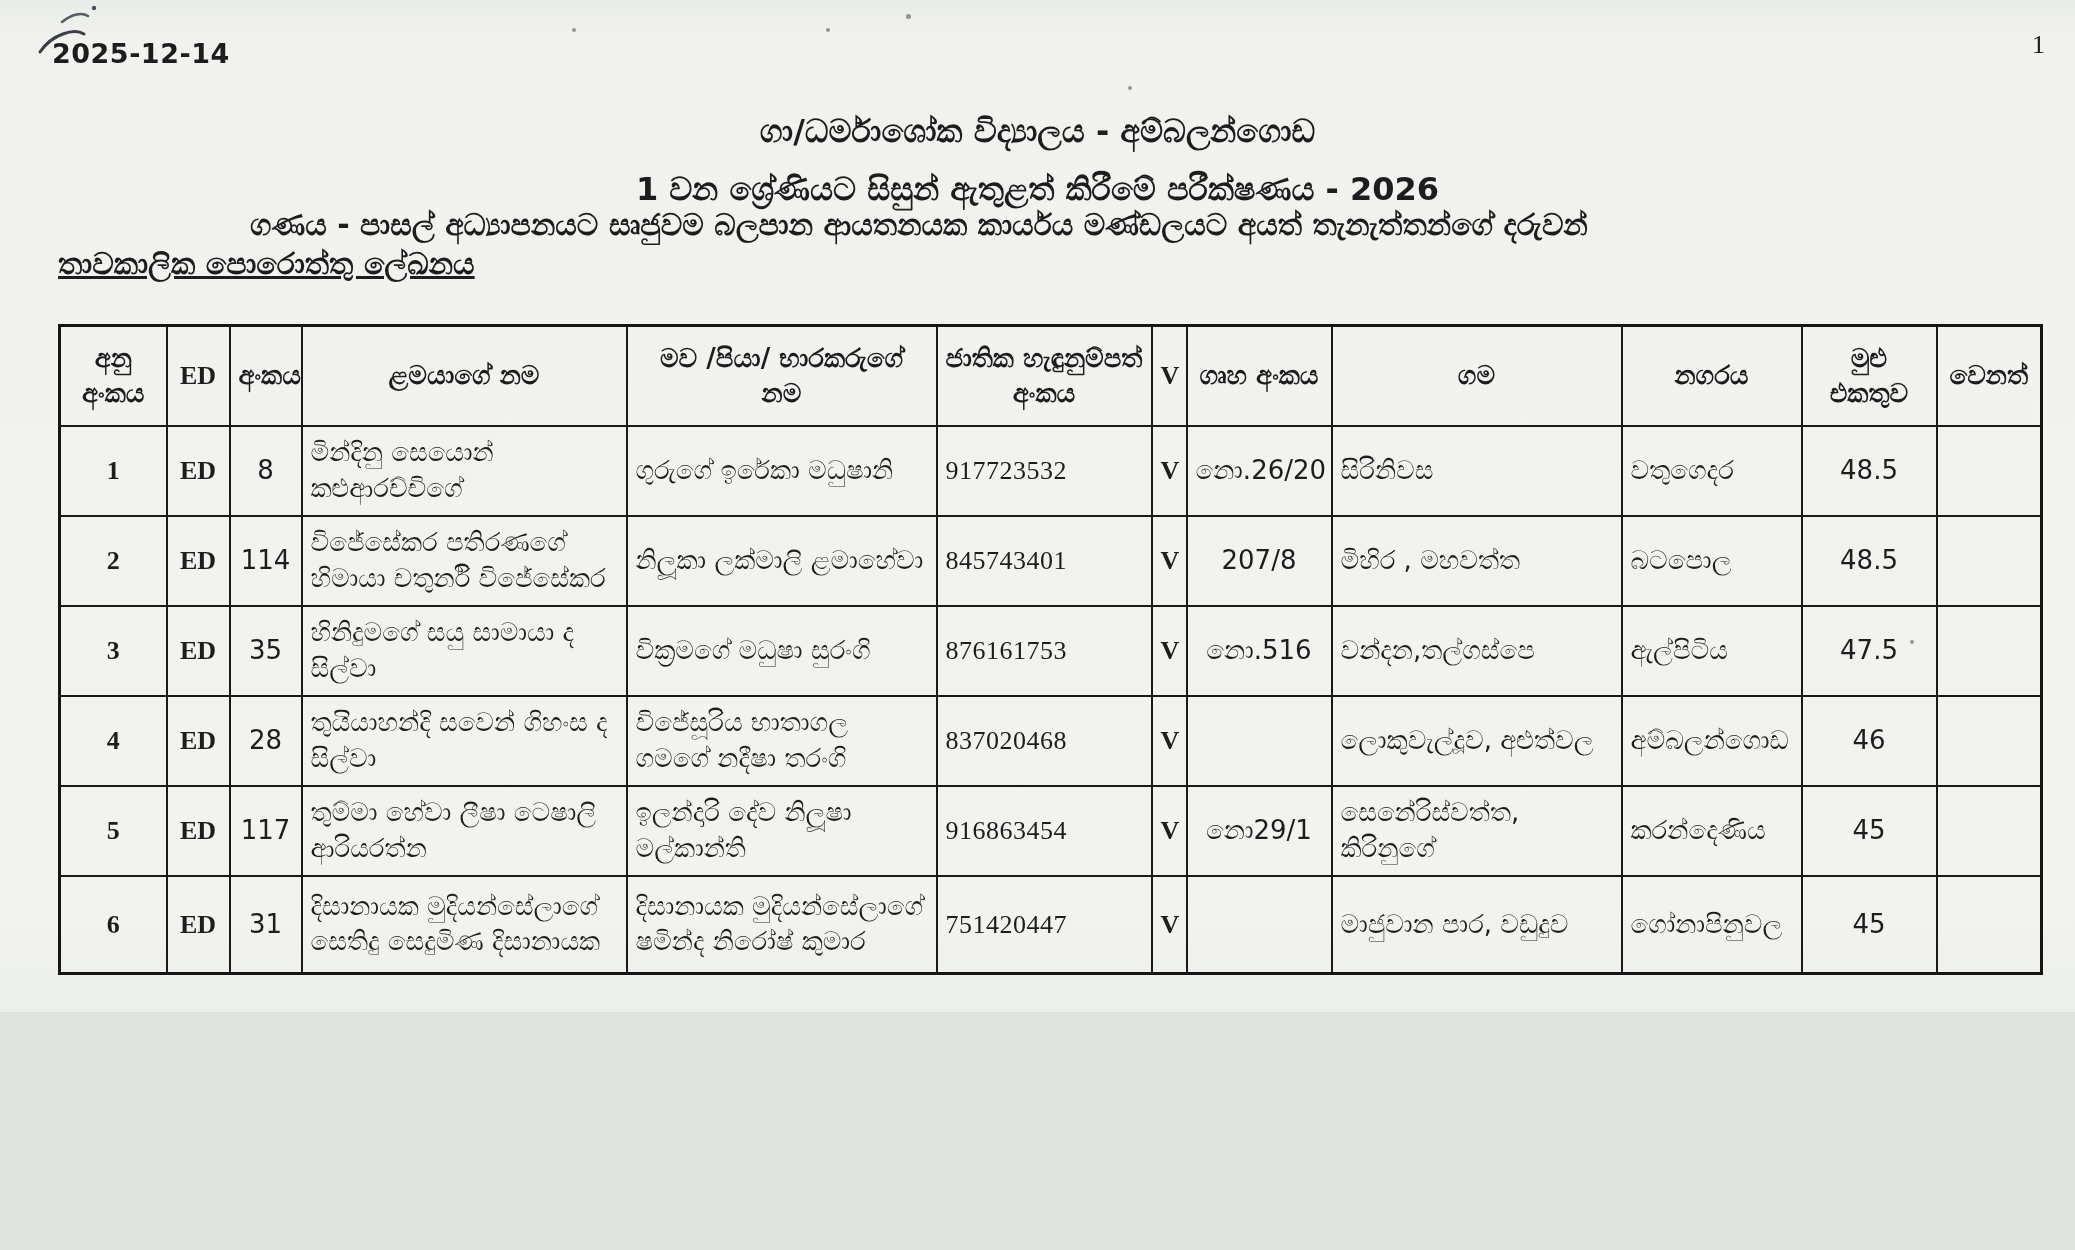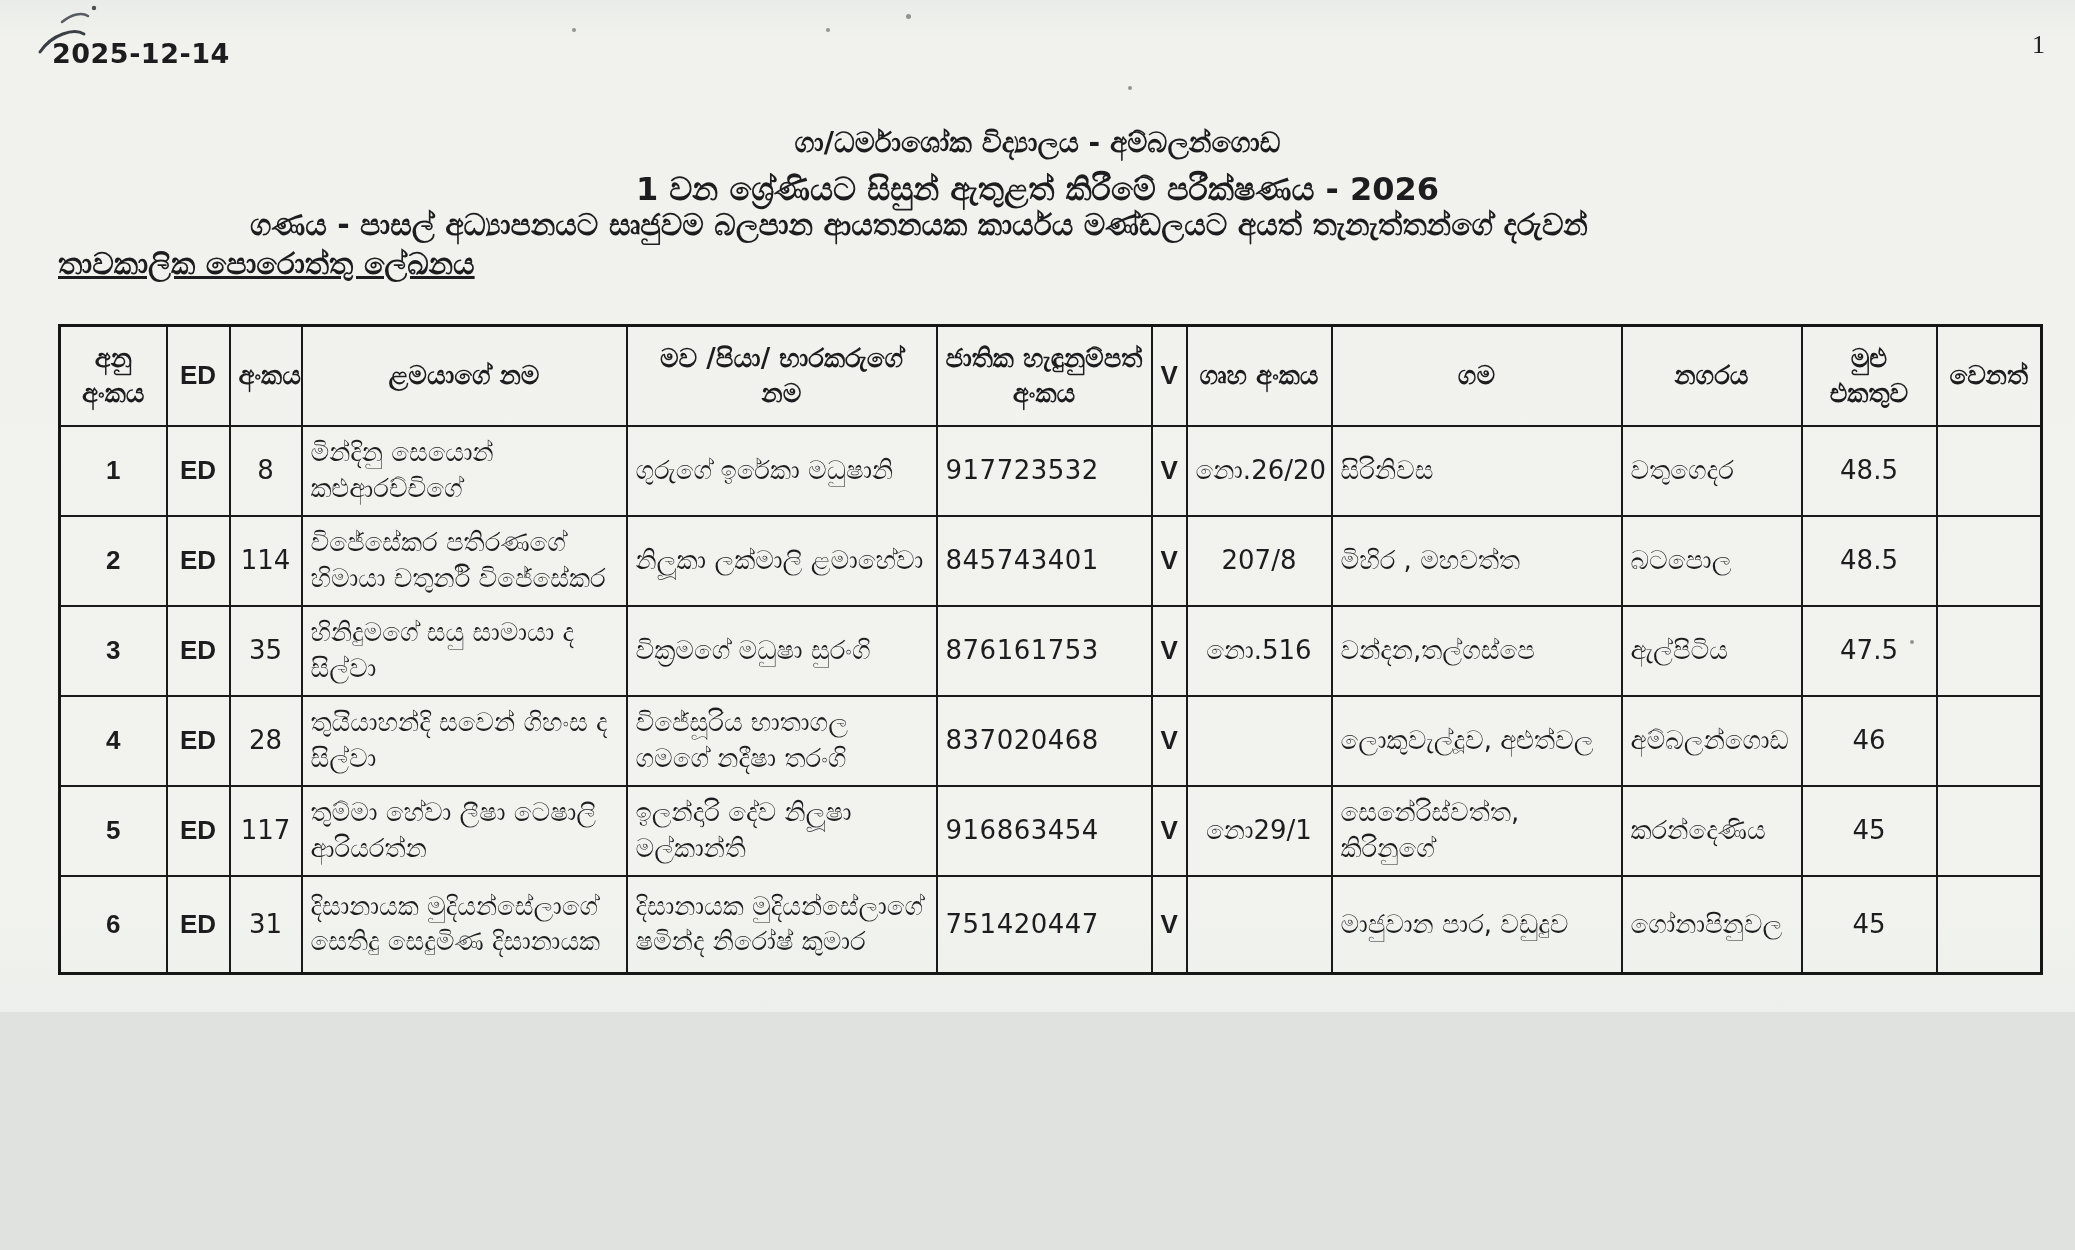--- a/index.html
+++ b/index.html
@@ -7,21 +7,21 @@
     position:relative;
     width:2075px;height:1012px;
     background:linear-gradient(180deg,#e9ece8 0%, #f1f2ee 4%, #f2f3ef 90%, #ecefeb 100%);
     font-family:"DejaVu Sans","Liberation Sans",sans-serif;
     color:#1d1d1f;
     overflow:hidden;
   }
   .date{position:absolute;top:38px;left:52px;font-size:27px;font-weight:700;letter-spacing:.5px;}
   .pagenum{position:absolute;top:30px;right:30px;font-size:26px;font-family:"Liberation Serif",serif;}
   .title{position:absolute;left:0;width:100%;text-align:center;font-weight:700;}
-  .t1{top:126px;font-size:28px;}
+  .t1{top:112px;font-size:32px;}
   .t2{top:162px;font-size:32px;margin-top:8px;}
   .t3{top:207px;left:250px;width:auto;text-align:right;font-size:30px;font-weight:600;}
   .t4{top:246px;left:58px;width:auto;text-align:left;font-size:30px;font-weight:600;text-decoration:underline;}
   table.grid{
     position:absolute;top:288px;left:58px;
     width:1982px;border-collapse:collapse;table-layout:fixed;
     border:3px solid #161616;
     margin-top:36px;
   }
   table.grid th, table.grid td{
@@ -31,23 +31,23 @@
     font-size:26px;
     line-height:1.35;
     overflow:hidden;
   }
   thead tr{height:100px;}
   tbody tr{height:90px;}
   tbody tr:last-child{height:98px;}
   th{font-weight:600;text-align:center;}
   td.c{text-align:center;}
   td.l{text-align:left;padding-left:12px;}
-  .serif{font-family:Liberation Sans, sans-serif;font-weight:600;font-size:28px;}
+  .serif{font-family:Liberation Serif, serif;font-weight:600;font-size:28px;}
   th.serif{font-size:30px;font-weight:700;}
-  td[data-name="cell-nic"]{font-size:28px;letter-spacing:.5px;}
+  td[data-name="cell-nic"]{font-size:28px;letter-spacing:.5px;font-family:Liberation Serif, serif;}
   td[data-name="cell-total"]{font-size:27px;}
   
   .sig{position:absolute;height:34px;display:flex;align-items:flex-end;}
   .sig .num{font-size:26px;margin-right:6px;line-height:1;}
   .sig .dots{flex:1;border-bottom:3px dotted #3b3b3b;height:100%;}
   .sig svg{position:absolute;pointer-events:none;}
   .ink{fill:none;stroke:#1c2140;stroke-linecap:round;stroke-linejoin:round;}
   .speck{position:absolute;background:#6a6e6a;border-radius:50%;opacity:.7;}
   .smudge{position:absolute;left:22px;top:0;}
 </style>

